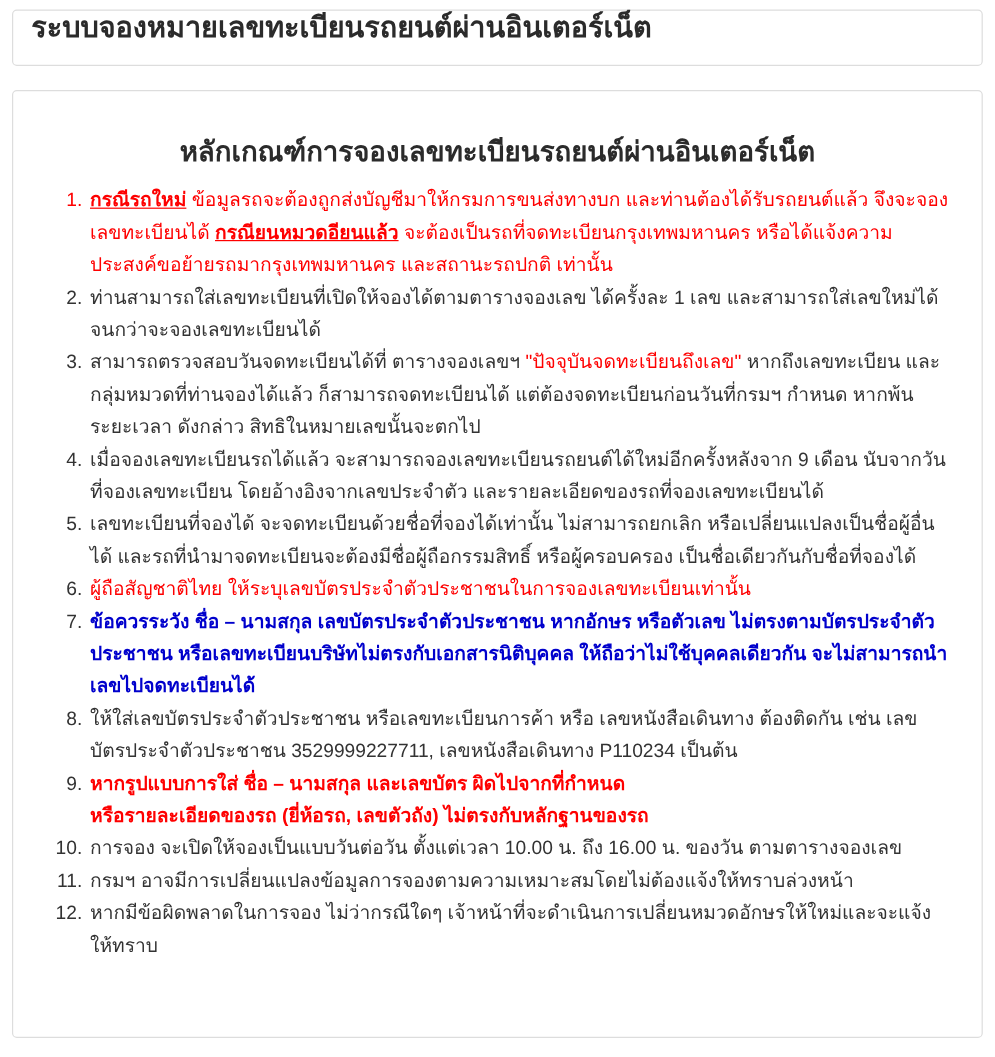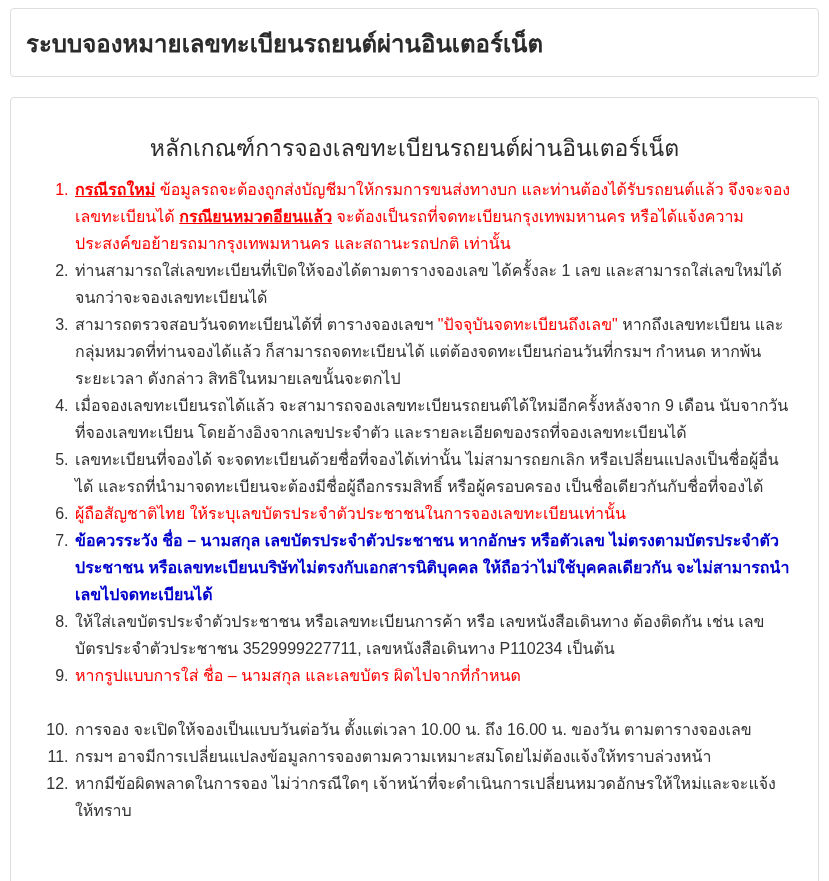--- a/index.html
+++ b/index.html
@@ -7,32 +7,32 @@
   body {
     width:829px; height:881px; overflow:hidden;
     font-family:"Liberation Sans","DejaVu Sans",sans-serif;
     color:#333333;
   }
   .panel {
     background:#ffffff;
     border:1px solid #dddddd;
     border-radius:4px;
   }
-  .header-panel { margin:8px 10px 0 10px; padding:22px 15px 15px 15px;font-family:Liberation Mono, monospace; }
+  .header-panel { margin:8px 10px 0 10px; padding:0 15px 15px 15px; }
   .page-title  { font-size:24px; font-weight:bold; color:#2b2b2b; line-height:1.25; }
   .page-subtitle { font-size:15px; color:#7d7d7d; margin-top:8px; }
 
   .content-panel { margin:20px 10px 0 10px; padding:20px 26px 30px 26px; height:790px; }
-  .rules-heading { text-align:center; font-size:23px; font-weight:normal; color:#2b2b2b; margin:12px 0 10px 0; }
+  .rules-heading { text-align:center; font-size:23px; font-weight:bold; color:#2b2b2b; margin:12px 0 10px 0; }
 
   ol.rules { padding-left:36px; font-size:16px; line-height:27px; color:#333333; }
   ol.rules > li { padding-left:2px; }
 
   .txt-red  { color:#fe0000; }
-  .txt-red-bold { color:#fe0000; font-weight:normal; }
+  .txt-red-bold { color:#fe0000; font-weight:bold; }
   .txt-blue-bold { color:#0000cc; font-weight:bold; }
   li.li-red { color:#fe0000; }
   .label-u { font-weight:bold; text-decoration:underline;margin-top:20px; }
 </style>
 </head>
 <body>
 
 <div class="panel header-panel">
   <div class="page-title">ระบบจองหมายเลขทะเบียนรถยนต์ผ่านอินเตอร์เน็ต</div>
 </div>
@@ -57,20 +57,20 @@
     <li>เลขทะเบียนที่จองได้ จะจดทะเบียนด้วยชื่อที่จองได้เท่านั้น ไม่สามารถยกเลิก หรือเปลี่ยนแปลงเป็นชื่อผู้อื่นได้ และรถที่นำมาจดทะเบียนจะต้องมีชื่อผู้ถือกรรมสิทธิ์ หรือผู้ครอบครอง เป็นชื่อเดียวกันกับชื่อที่จองได้</li>
     <li>
       <span class="txt-red">ผู้ถือสัญชาติไทย ให้ระบุเลขบัตรประจำตัวประชาชนในการจองเลขทะเบียนเท่านั้น</span>
     </li>
     <li>
       <span class="txt-blue-bold">ข้อควรระวัง ชื่อ – นามสกุล เลขบัตรประจำตัวประชาชน หากอักษร หรือตัวเลข ไม่ตรงตามบัตรประจำตัวประชาชน หรือเลขทะเบียนบริษัทไม่ตรงกับเอกสารนิติบุคคล ให้ถือว่าไม่ใช้บุคคลเดียวกัน จะไม่สามารถนำเลขไปจดทะเบียนได้</span>
     </li>
     <li>ให้ใส่เลขบัตรประจำตัวประชาชน หรือเลขทะเบียนการค้า หรือ เลขหนังสือเดินทาง ต้องติดกัน เช่น เลขบัตรประจำตัวประชาชน 3529999227711, เลขหนังสือเดินทาง P110234 เป็นต้น</li>
     <li>
       <span class="txt-red-bold">หากรูปแบบการใส่ ชื่อ – นามสกุล และเลขบัตร ผิดไปจากที่กำหนด</span><br>
-      <br>
+      <span class="txt-red-bold">หรือรายละเอียดของรถ (ยี่ห้อรถ, เลขตัวถัง) ไม่ตรงกับหลักฐานของรถ</span><br>
     </li>
     <li>การจอง จะเปิดให้จองเป็นแบบวันต่อวัน ตั้งแต่เวลา 10.00 น. ถึง 16.00 น. ของวัน ตามตารางจองเลข</li>
     <li>กรมฯ อาจมีการเปลี่ยนแปลงข้อมูลการจองตามความเหมาะสมโดยไม่ต้องแจ้งให้ทราบล่วงหน้า</li>
     <li>หากมีข้อผิดพลาดในการจอง ไม่ว่ากรณีใดๆ เจ้าหน้าที่จะดำเนินการเปลี่ยนหมวดอักษรให้ใหม่และจะแจ้งให้ทราบ</li>
   </ol>
 
 </div>
 
 </body></html>

